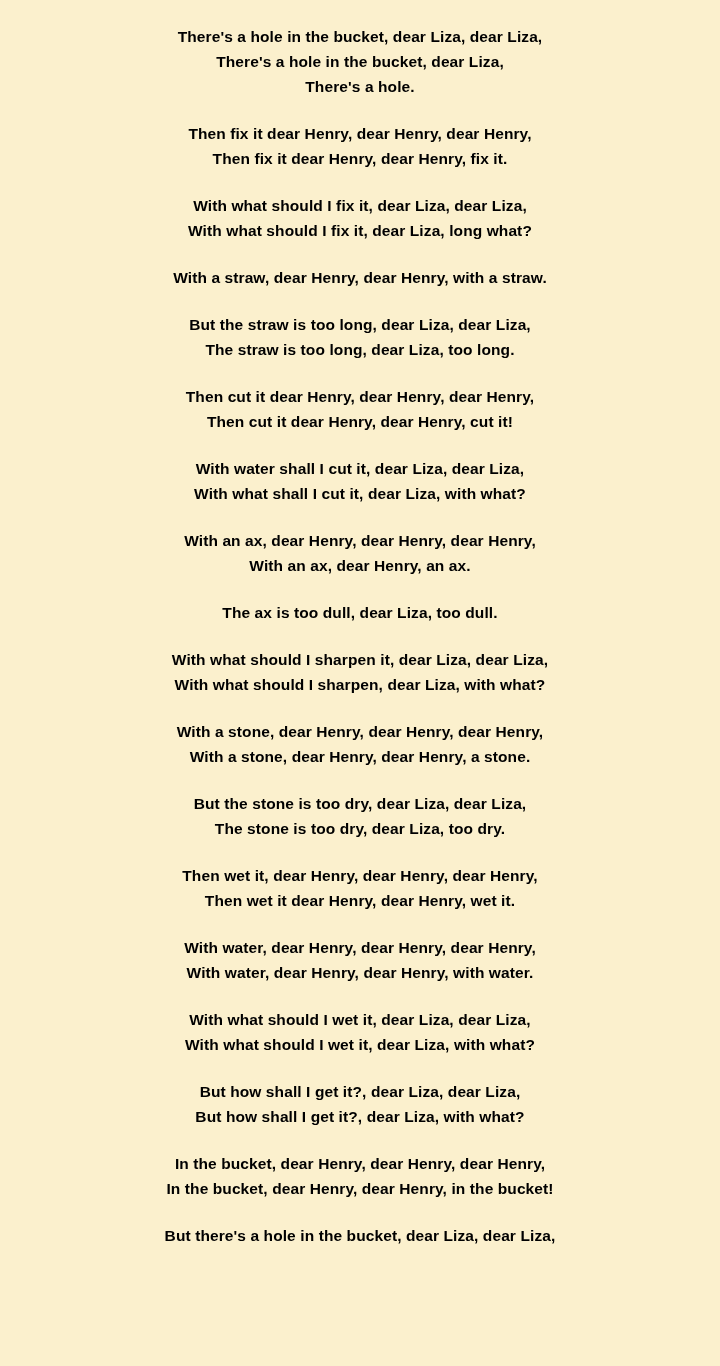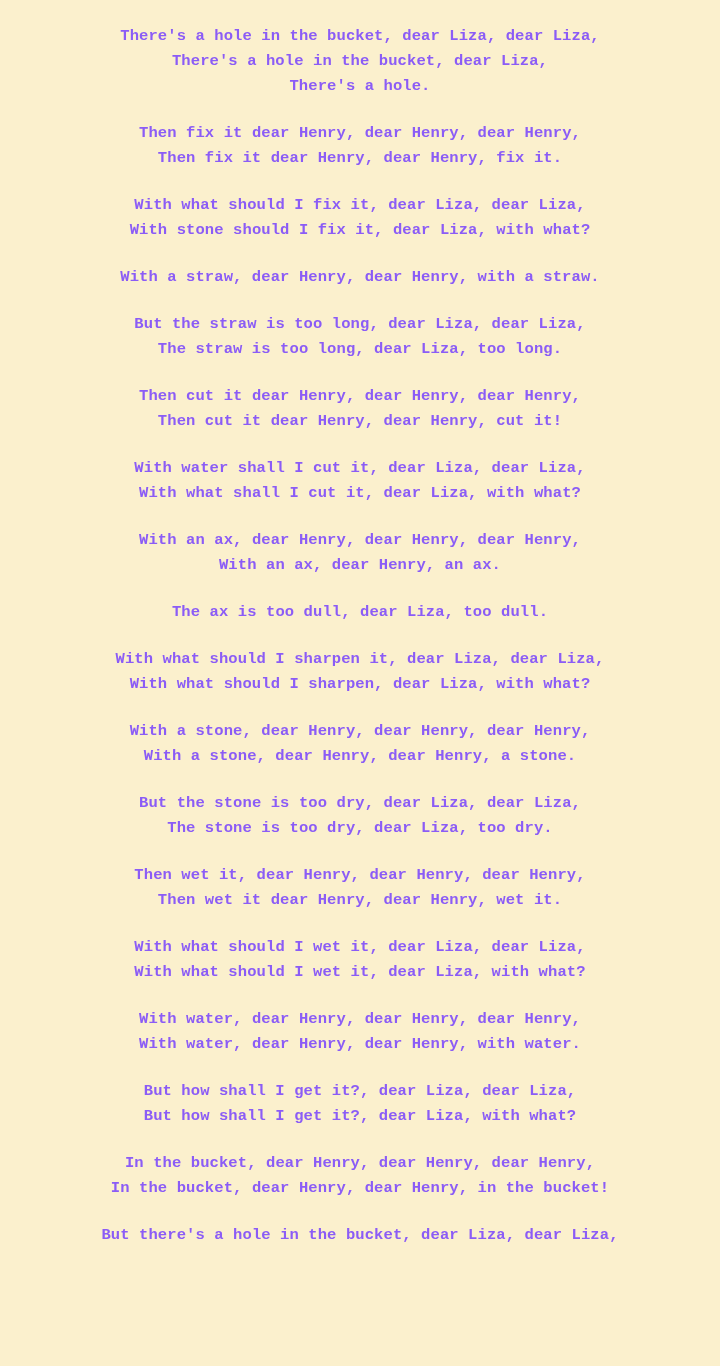--- a/index.html
+++ b/index.html
@@ -35,41 +35,40 @@
   }
   .stanza:last-child {
     margin-bottom: 0;
   }
   .line {
     font-size: 15.5px;
     line-height: 25px;
     font-weight: 600;
     letter-spacing: 0.1px;
     white-space: nowrap;
-    color: #8b5cf6;
-    font-family: Liberation Mono, monospace;
+    color: #000000;
   }
 </style>
 </head>
 <body>
 
 <div class="page">
   <div class="lyrics">
       <div class="stanza">
         <div class="line">There's a hole in the bucket, dear Liza, dear Liza,</div>
         <div class="line">There's a hole in the bucket, dear Liza,</div>
         <div class="line">There's a hole.</div>
       </div>
       <div class="stanza">
         <div class="line">Then fix it dear Henry, dear Henry, dear Henry,</div>
         <div class="line">Then fix it dear Henry, dear Henry, fix it.</div>
       </div>
       <div class="stanza">
         <div class="line">With what should I fix it, dear Liza, dear Liza,</div>
-        <div class="line">With stone should I fix it, dear Liza, with what?</div>
+        <div class="line">With what should I fix it, dear Liza, long what?</div>
       </div>
       <div class="stanza">
         <div class="line">With a straw, dear Henry, dear Henry, with a straw.</div>
       </div>
       <div class="stanza">
         <div class="line">But the straw is too long, dear Liza, dear Liza,</div>
         <div class="line">The straw is too long, dear Liza, too long.</div>
       </div>
       <div class="stanza">
         <div class="line">Then cut it dear Henry, dear Henry, dear Henry,</div>
@@ -96,26 +95,26 @@
       </div>
       <div class="stanza">
         <div class="line">But the stone is too dry, dear Liza, dear Liza,</div>
         <div class="line">The stone is too dry, dear Liza, too dry.</div>
       </div>
       <div class="stanza">
         <div class="line">Then wet it, dear Henry, dear Henry, dear Henry,</div>
         <div class="line">Then wet it dear Henry, dear Henry, wet it.</div>
       </div>
       <div class="stanza">
+        <div class="line">With water, dear Henry, dear Henry, dear Henry,</div>
+        <div class="line">With water, dear Henry, dear Henry, with water.</div>
+      </div>
+      <div class="stanza">
         <div class="line">With what should I wet it, dear Liza, dear Liza,</div>
         <div class="line">With what should I wet it, dear Liza, with what?</div>
-      </div>
-      <div class="stanza">
-        <div class="line">With water, dear Henry, dear Henry, dear Henry,</div>
-        <div class="line">With water, dear Henry, dear Henry, with water.</div>
       </div>
       <div class="stanza">
         <div class="line">But how shall I get it?, dear Liza, dear Liza,</div>
         <div class="line">But how shall I get it?, dear Liza, with what?</div>
       </div>
       <div class="stanza">
         <div class="line">In the bucket, dear Henry, dear Henry, dear Henry,</div>
         <div class="line">In the bucket, dear Henry, dear Henry, in the bucket!</div>
       </div>
       <div class="stanza">

